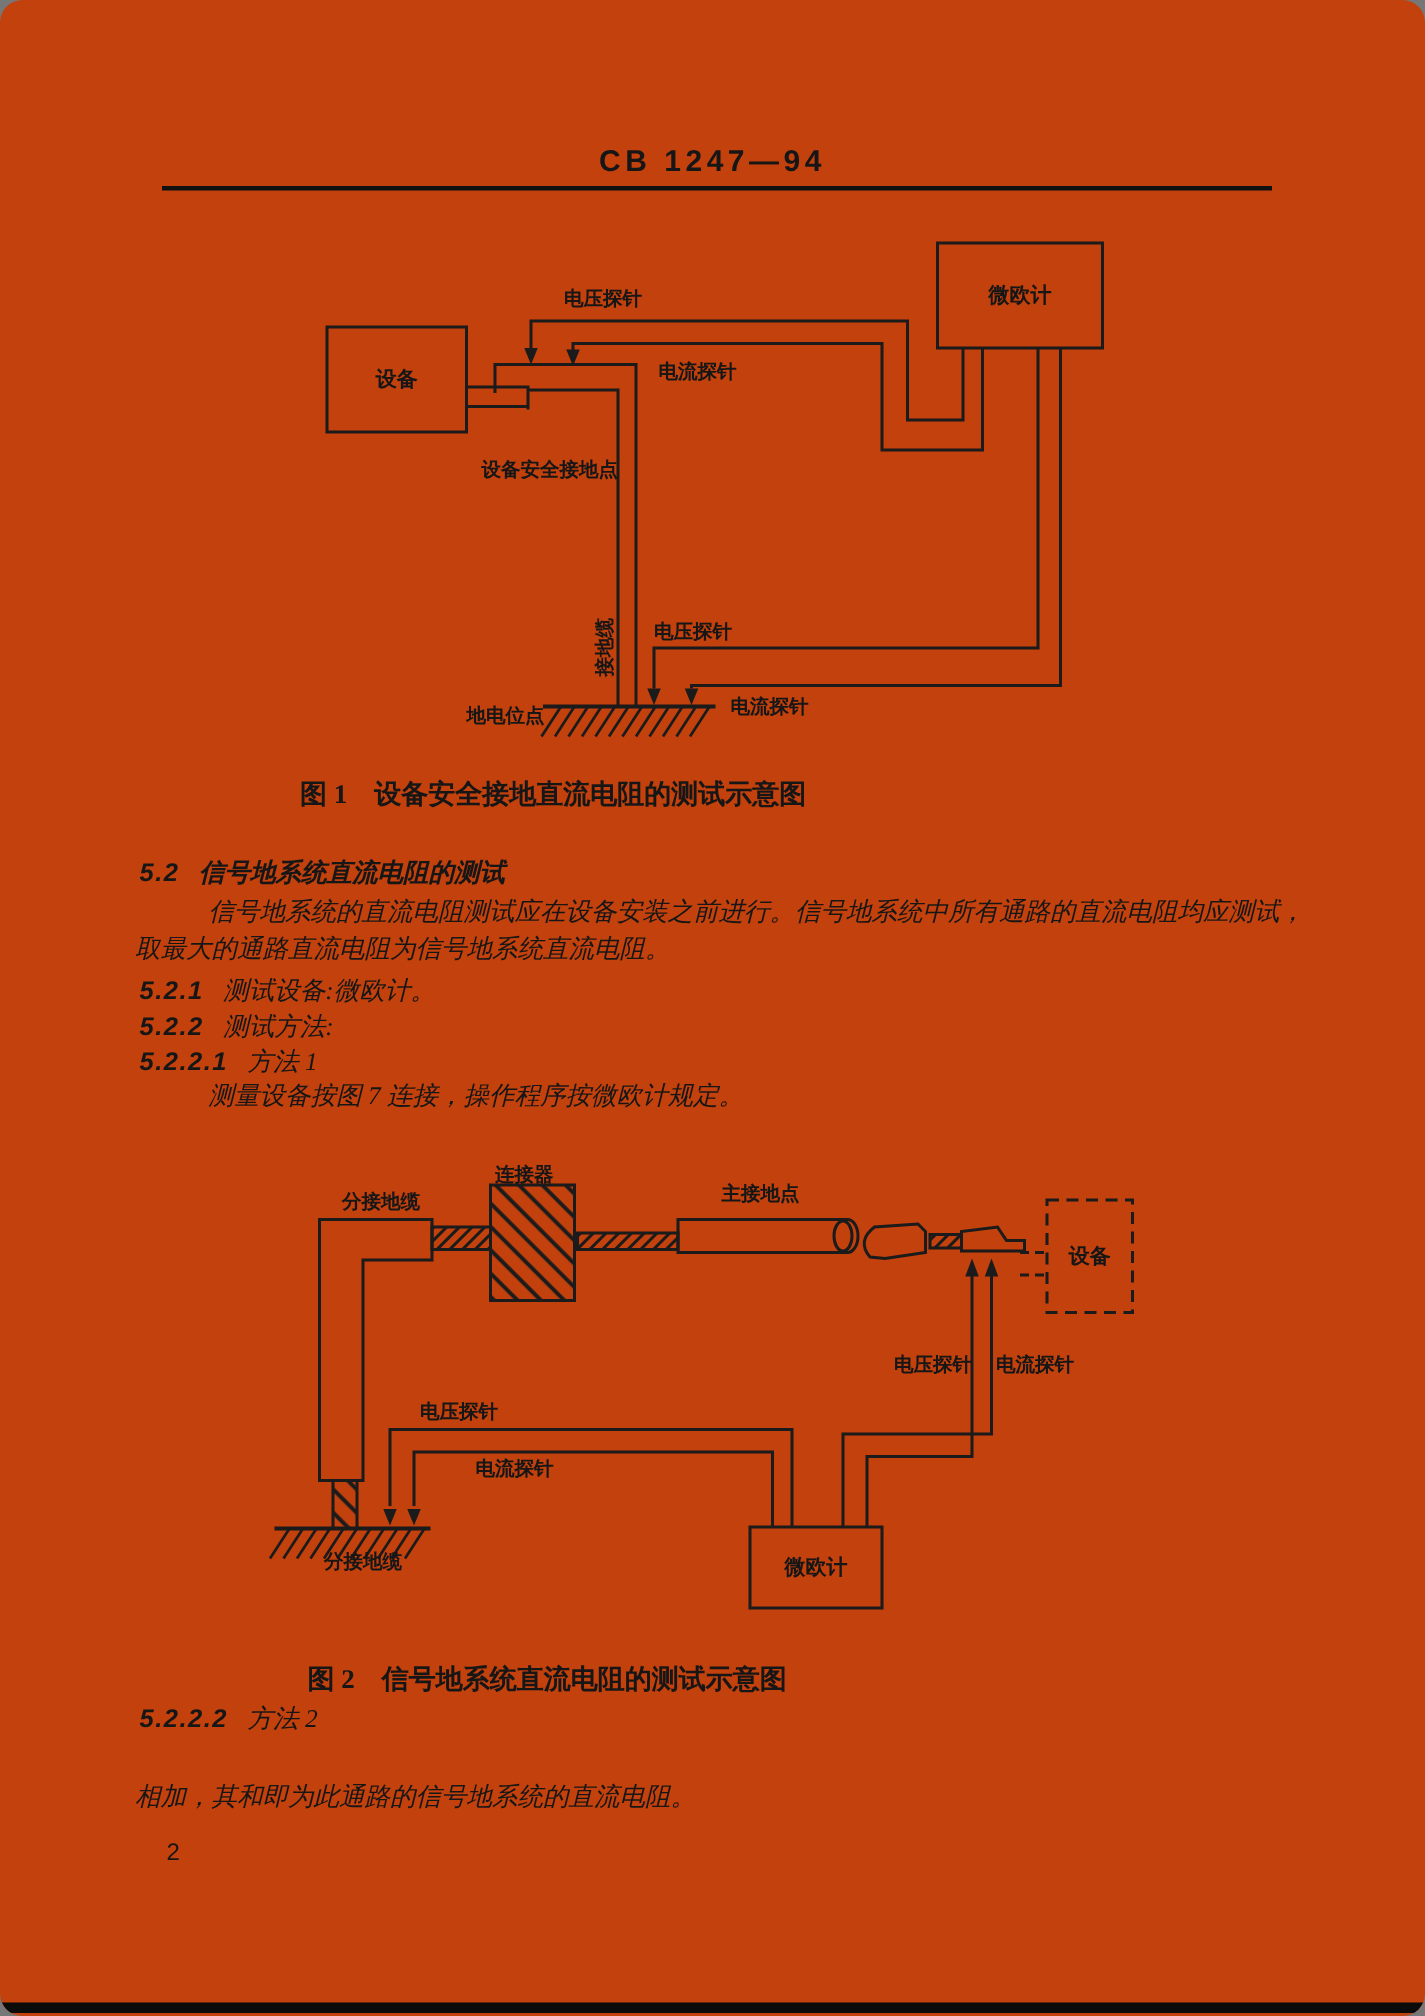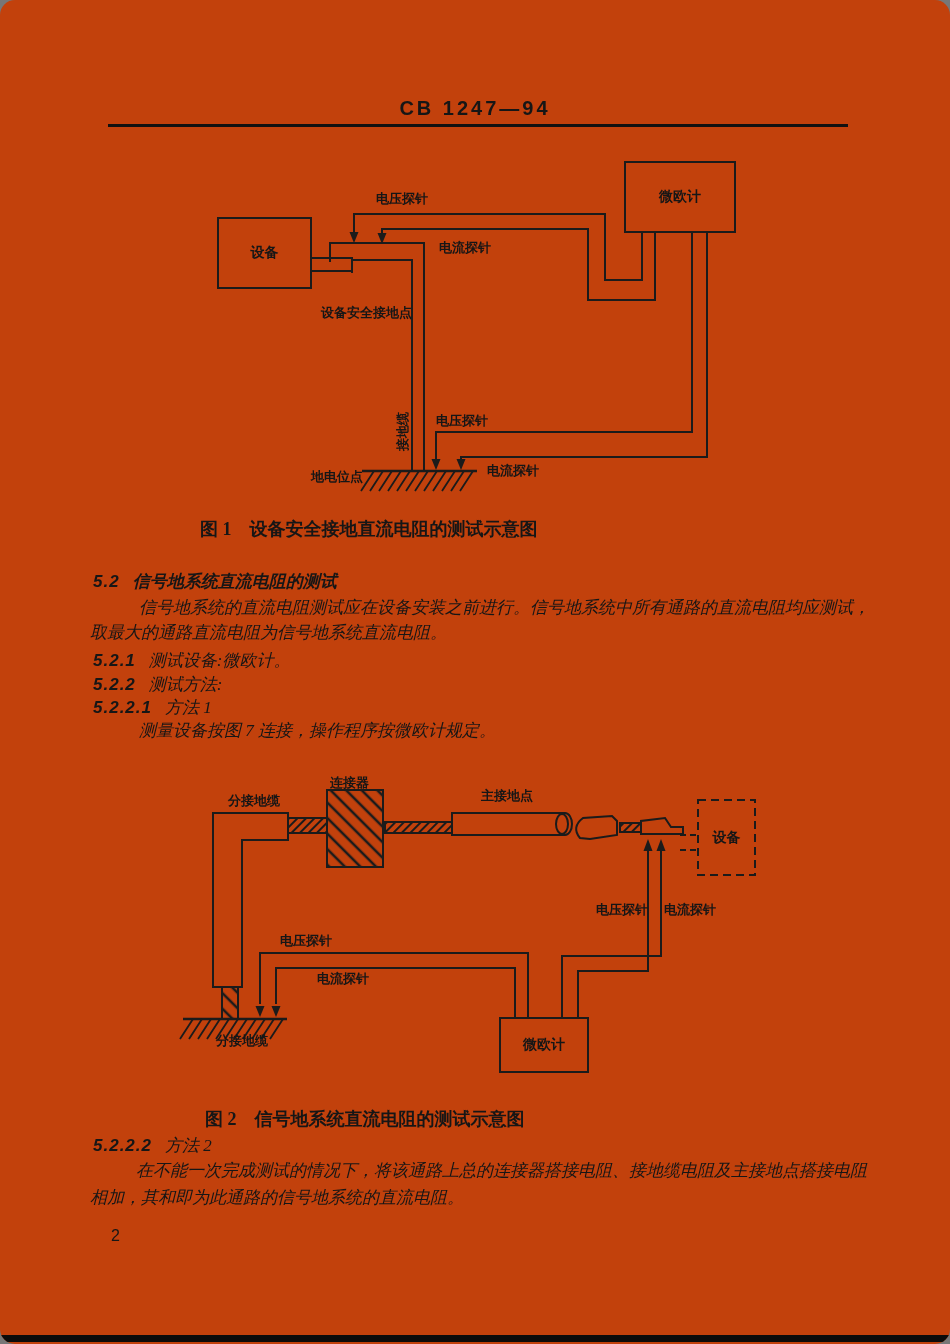--- a/index.html
+++ b/index.html
@@ -128,19 +128,18 @@
   <span class="abs flbl" style="left:664px;top:903px;">电流探针</span>
   <span class="abs flbl" style="left:280px;top:934px;">电压探针</span>
   <span class="abs flbl" style="left:317px;top:972px;">电流探针</span>
   <div class="abs boxlbl" style="left:500px;top:1018px;width:88px;height:54px;">微欧计</div>
   <span class="abs flbl" style="left:216px;top:1034px;">分接地缆</span>
   <div class="abs caption" style="left:205px;top:1107px;width:550px;">图 2　信号地系统直流电阻的测试示意图</div>
 
   <div class="abs bline" style="left:93px;top:1136px;">
     <span class="num">5.2.2.2</span><span>方法 2</span>
   </div>
-  <div class="abs bline" style="left:136px;top:1161px;">在不能一次完成测试的情况下，将该通路上总的连接器搭接电阻、接地缆电阻及主接地点搭接电阻</div>
   <div class="abs bline" style="left:90px;top:1188px;">相加，其和即为此通路的信号地系统的直流电阻。</div>
 
   <span class="abs pgnum" style="left:111px;top:1227px;">2</span>
   <div class="rule-bottom"></div>
 
 </div>
 
 </body></html>

